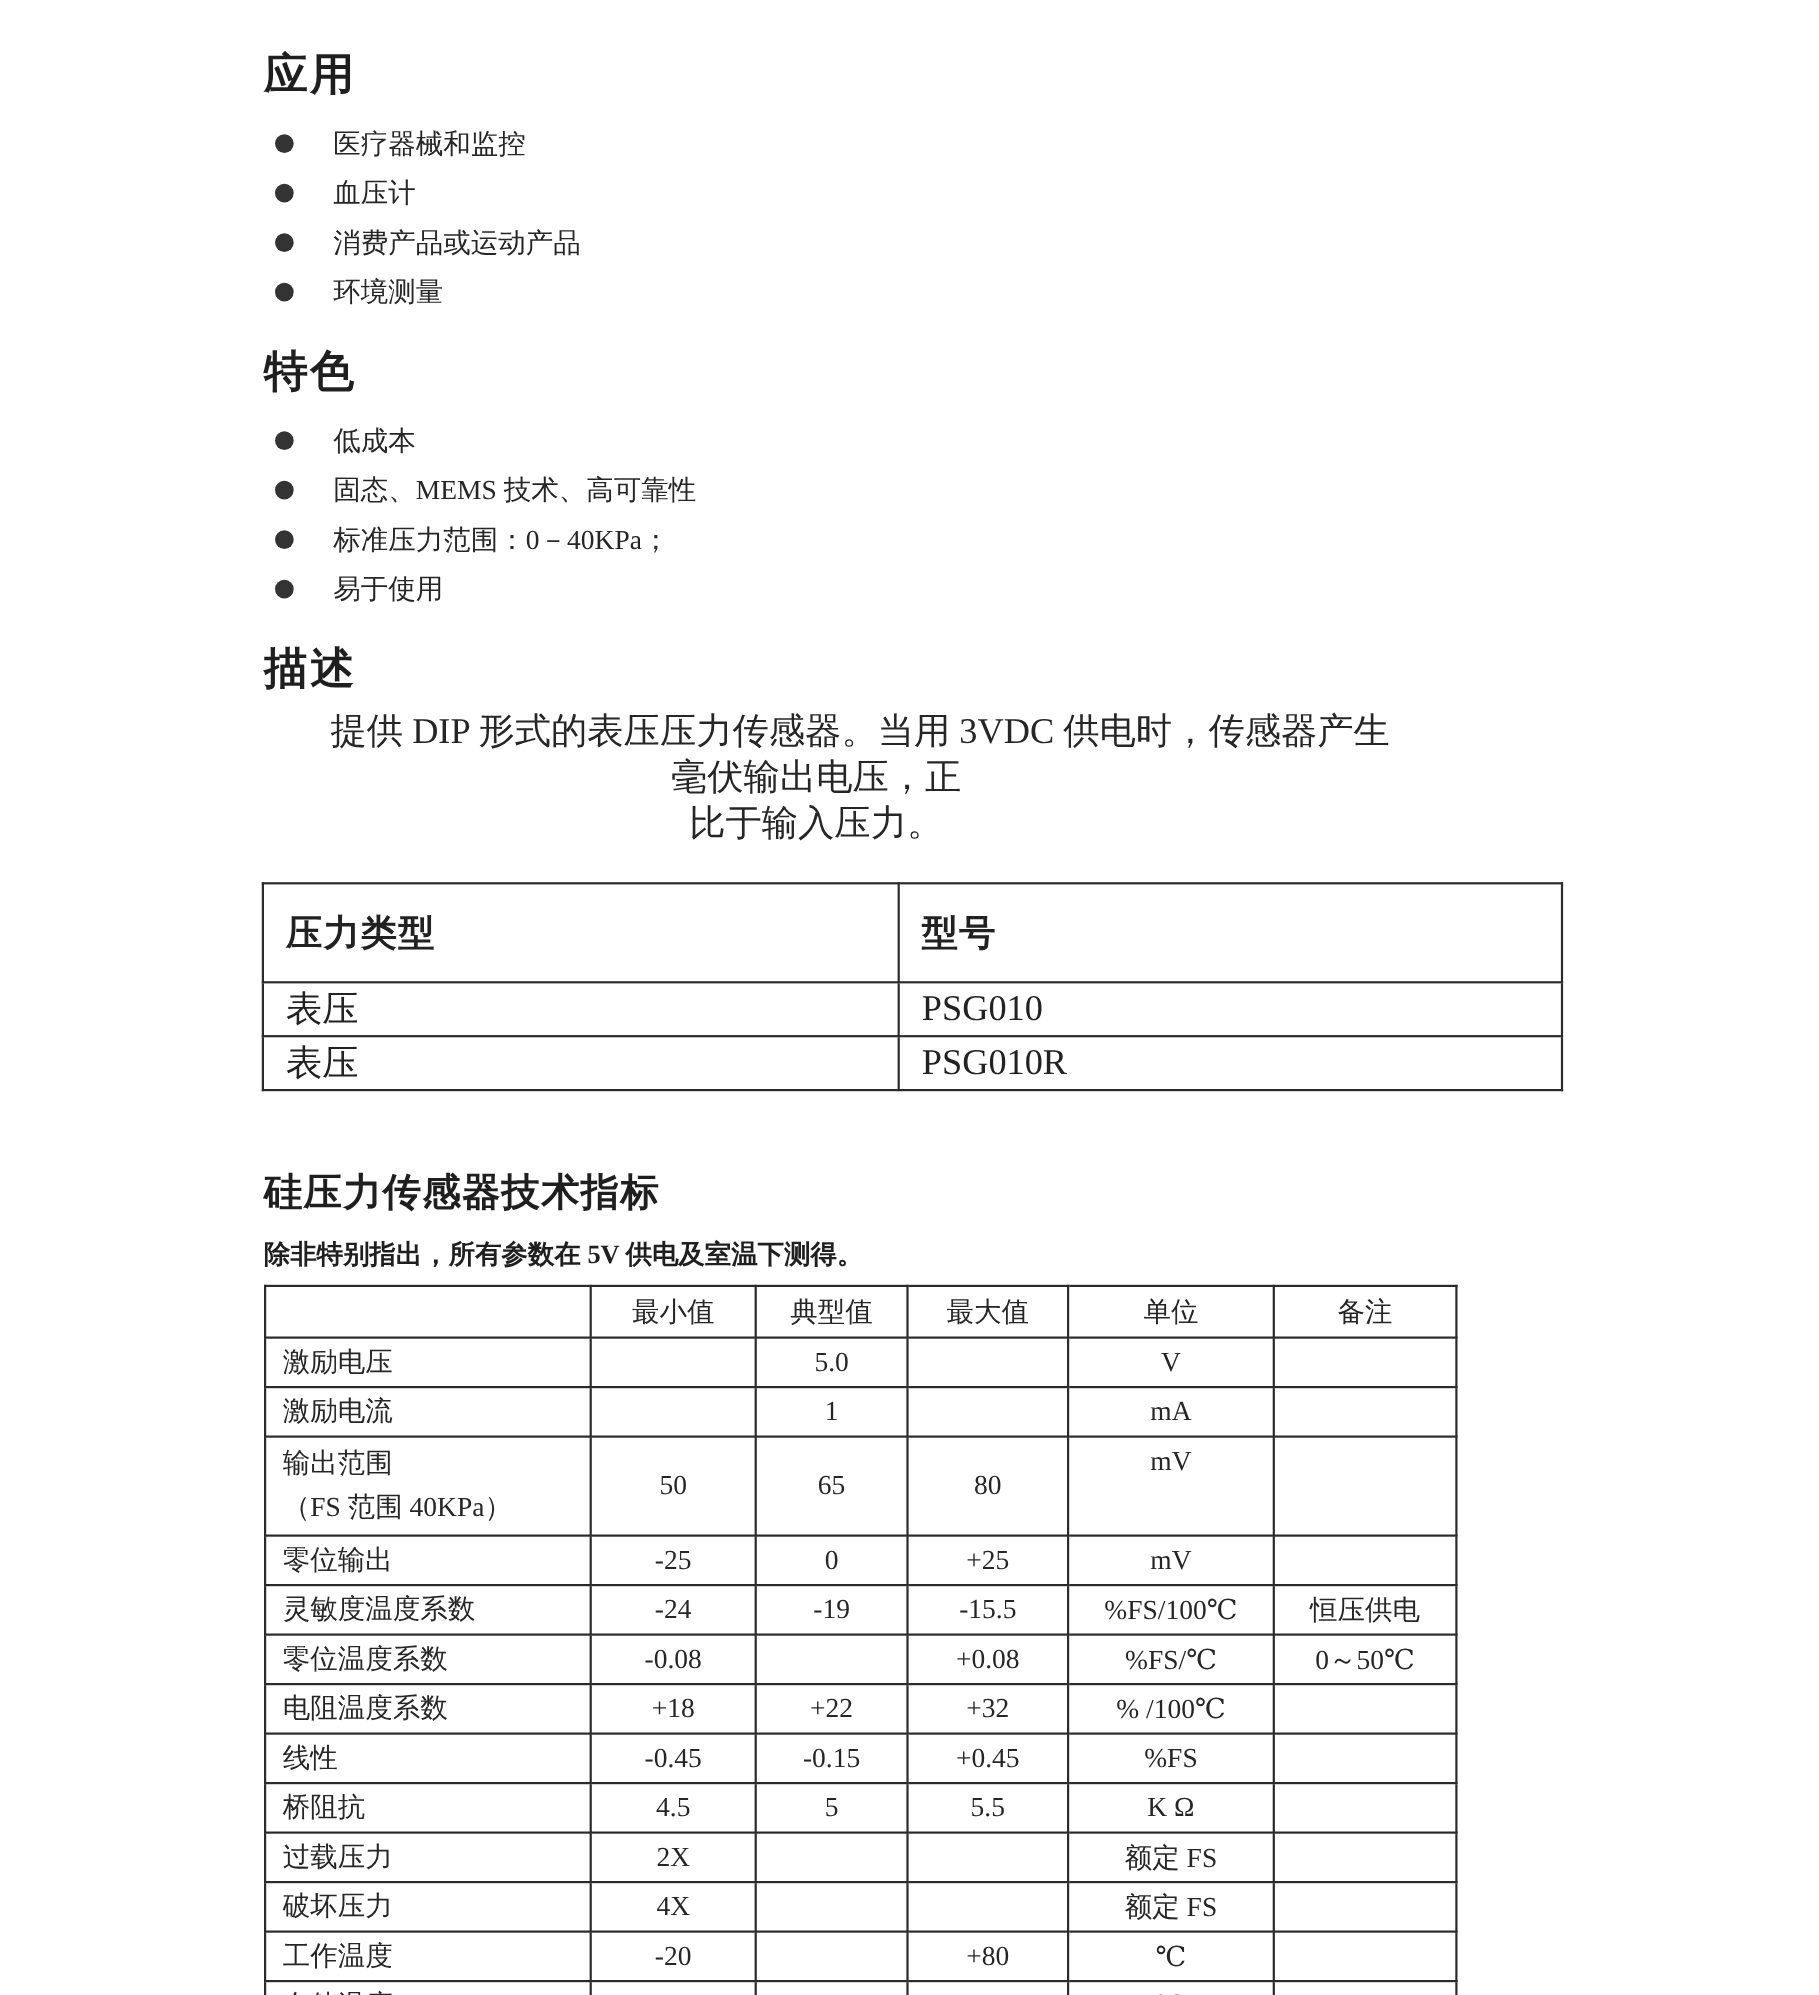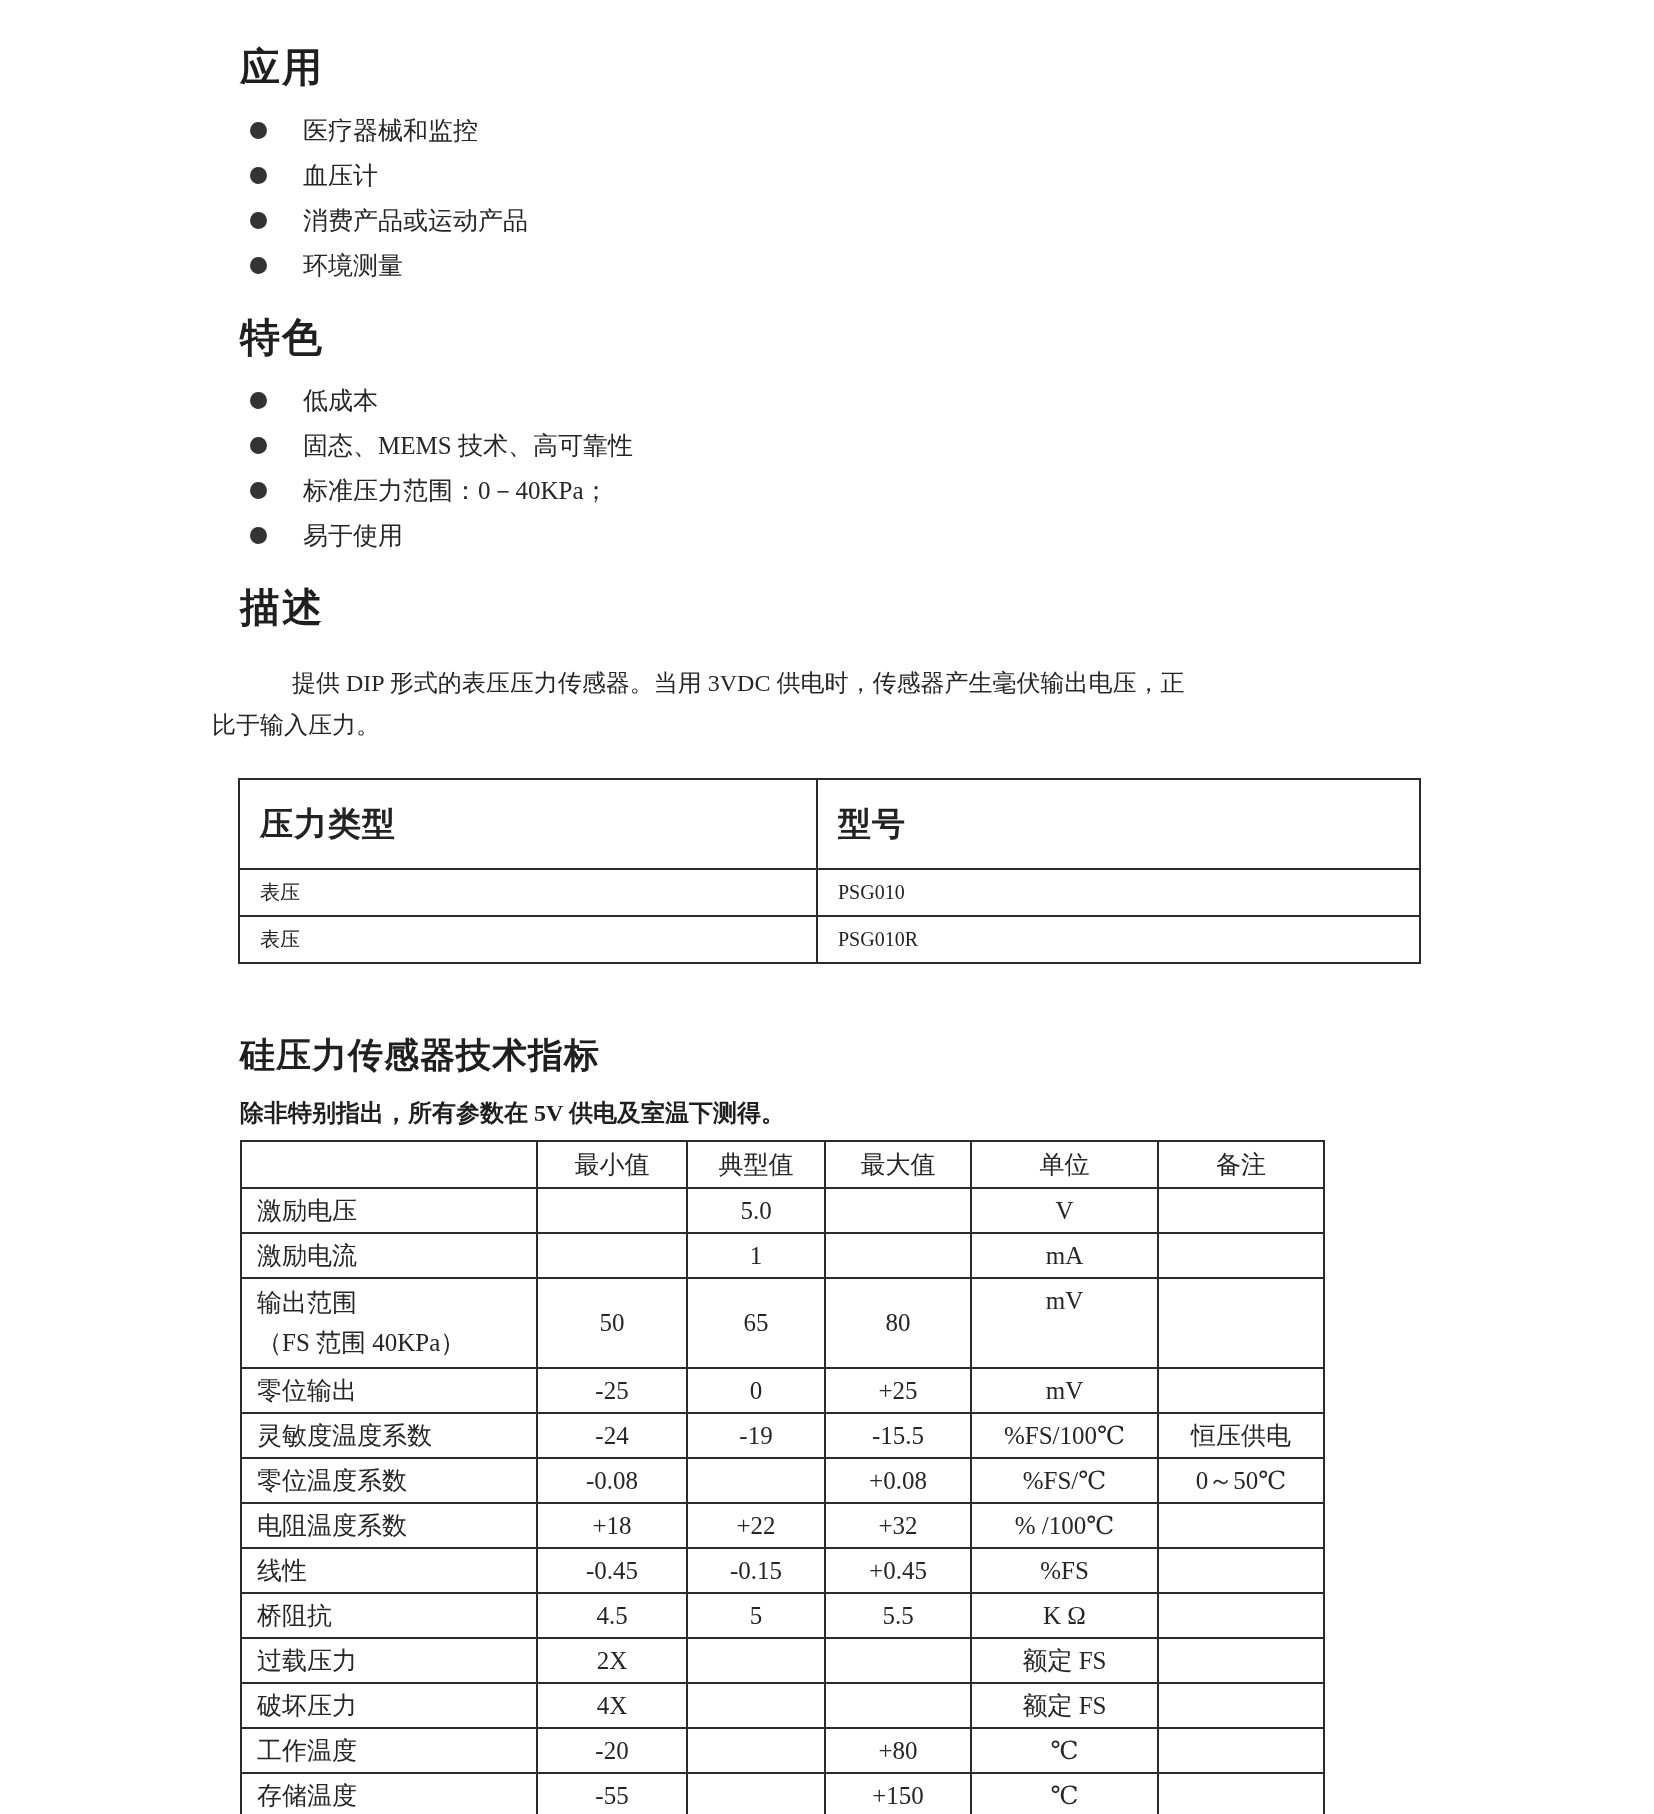--- a/index.html
+++ b/index.html
@@ -41,25 +41,26 @@
   }
   .dot {
     width: 17px;
     height: 17px;
     border-radius: 50%;
     background: #333333;
     margin: 0 36px 0 10px;
     flex: 0 0 auto;
   }
   p.desc {
-    margin: 28px 0 0 -28px;
-    font-size: 24px;
+    margin: 10px 0 0 -28px;
+    font-size: 33px;
     line-height: 42px;
     color: #262626;
     width: 1060px;
+    text-align: center;
   }
   p.desc .line1 { display: block; text-indent: 80px; }
   p.desc .line2 { display: block; }
 
   
   table.model-table {
     border-collapse: collapse;
     margin-top: 32px;
     margin-left: -2px;
     width: 1181px;
@@ -71,21 +72,21 @@
     padding-left: 20px;
   }
   table.model-table th {
     height: 86px;
     font-size: 33px;
     font-weight: bold;
     letter-spacing: 1px;
   }
   table.model-table td {
     height: 43px;
-    font-size: 20px;
+    font-size: 33px;
     font-weight: normal;
     padding-left: 20px;
   }
   table.model-table col.c1 { width: 578px; }
   table.model-table col.c2 { width: 603px; }
 
   
   h2.spec-title {
     margin: 70px 0 0 0;
     font-size: 35px;

